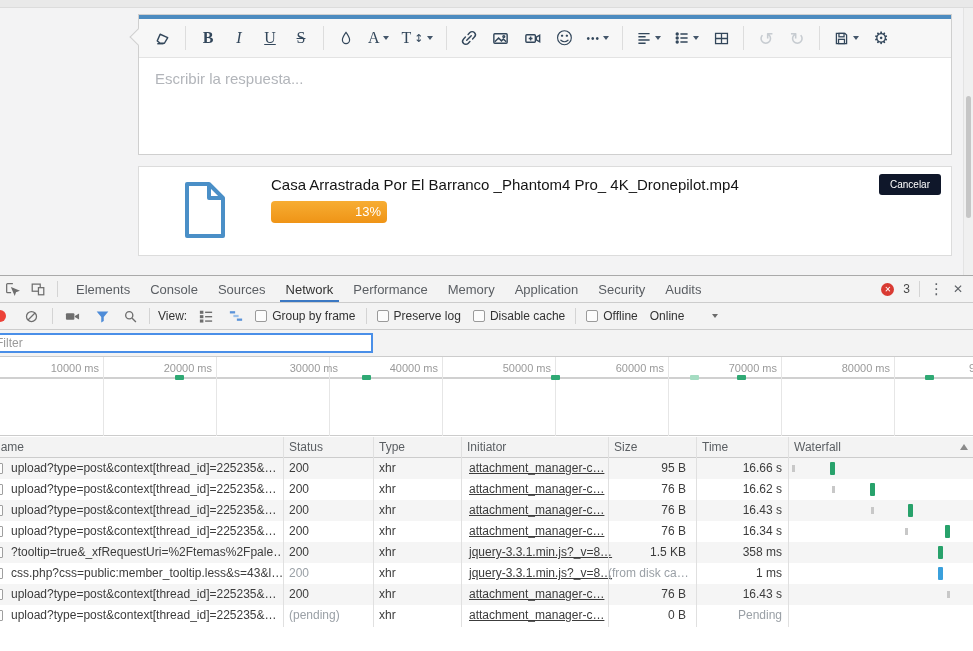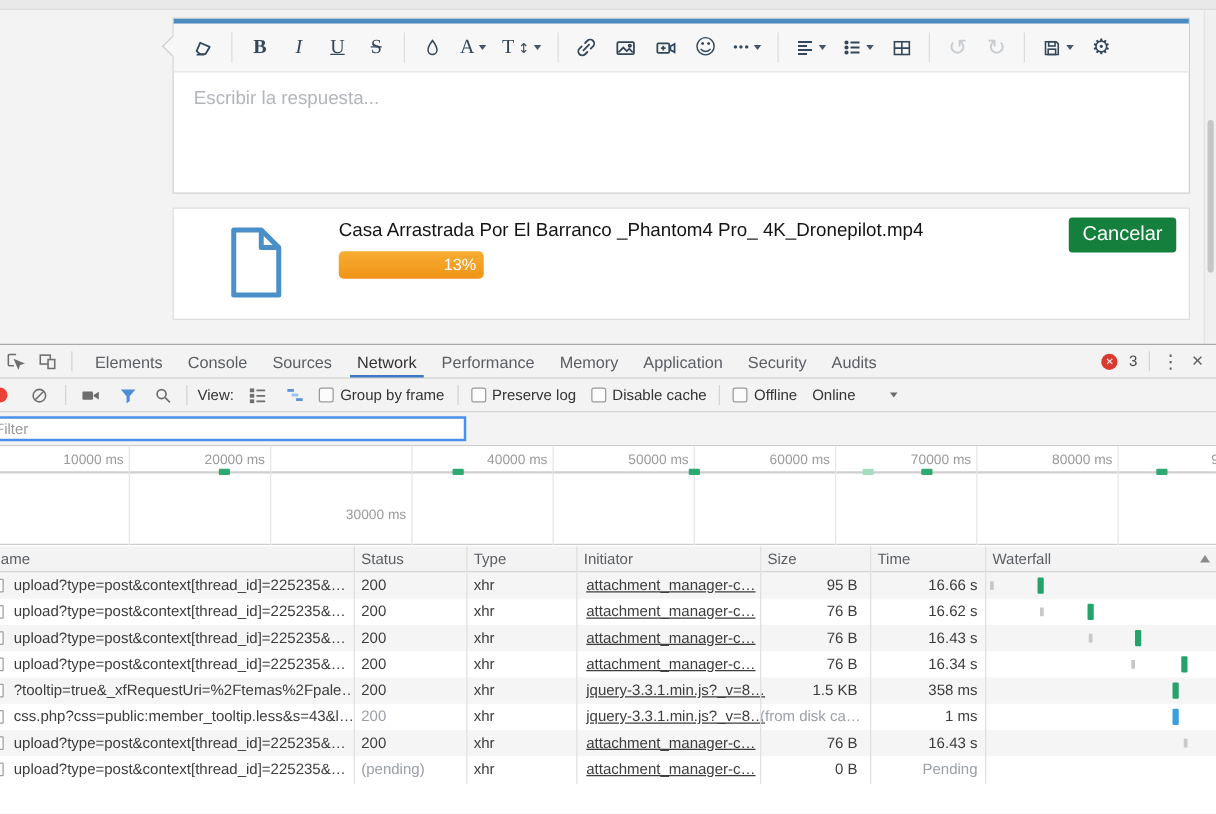--- a/index.html
+++ b/index.html
@@ -27,21 +27,21 @@
   .disabled-ic{color:#c7ccd1;font-size:18px}
   #editor-body{height:96px;padding:12px 16px;cursor:text}
   #editor-placeholder{color:#b2b5ba;font-size:15px}
   
   #upload-card{left:138px;top:166px;width:814px;height:90px;background:#fff;border:1px solid #dcdcdc}
   #file-icon{position:absolute;left:44px;top:14px}
   #upload-filename{position:absolute;left:132px;top:9px;font-size:15px;color:#141414}
   #upload-progress{position:absolute;left:132px;top:34px;width:116px;height:22px;border-radius:4px;
      background:linear-gradient(#f7ad33,#ef9416);color:#fff;font-size:13px;line-height:22px;
      text-align:right;padding-right:6px}
-  #cancel-button{position:absolute;right:10px;top:7px;background:#15803d;color:#fff;font-size:16px;
+  #cancel-button{position:absolute;right:10px;top:7px;background:#0f172a;color:#fff;font-size:10px;
      padding:5px 11px;border-radius:3px;border:none;cursor:pointer}
   
   #devtools{left:0;top:275px;width:973px;height:376px;background:#fff;border-top:1px solid #a9a9a9;overflow:hidden}
   #dt-inner{position:absolute;left:-9px;top:0;width:990px;height:376px}
   #dt-tabbar{position:absolute;left:0;top:0;width:990px;height:27px;background:#f3f3f3;border-bottom:1px solid #ccc;
      display:flex;align-items:center;padding-left:12px}
   .dt-ic{display:flex;align-items:center;justify-content:center;width:18px;height:18px}
   #dt-tabs{display:flex;align-items:flex-end;height:100%;margin-left:8px}
   .dtab{padding:0 10px;height:100%;display:flex;align-items:center;font-size:13px;color:#5a5e63;position:relative;cursor:default}
   .dtab.active{color:#333}
@@ -404,21 +404,21 @@
           <div class="tcell c-size">0 B</div>
           <div class="tcell c-time muted">Pending</div>
         </div>
       </div>
 
  <div class="gridline" style="left: 112px;"></div>
       <div class="ruler-label" style="left: 37px;">10000 ms</div>
       <div class="gridline" style="left: 225px;"></div>
       <div class="ruler-label" style="left: 150px;">20000 ms</div>
       <div class="gridline" style="left: 338px;"></div>
-      <div class="ruler-label" style="left: 263px; margin-top: 44px;">30000 ms</div>
+      <div class="ruler-label" style="left: 276px;">30000 ms</div>
       <div class="gridline" style="left: 451px;"></div>
       <div class="ruler-label" style="left: 376px;">40000 ms</div>
       <div class="gridline" style="left: 564px;"></div>
       <div class="ruler-label" style="left: 489px;">50000 ms</div>
       <div class="gridline" style="left: 677px;"></div>
       <div class="ruler-label" style="left: 602px;">60000 ms</div>
       <div class="gridline" style="left: 790px;"></div>
       <div class="ruler-label" style="left: 715px;">70000 ms</div>
       <div class="gridline" style="left: 903px;"></div>
       <div class="ruler-label" style="left: 828px;">80000 ms</div>

